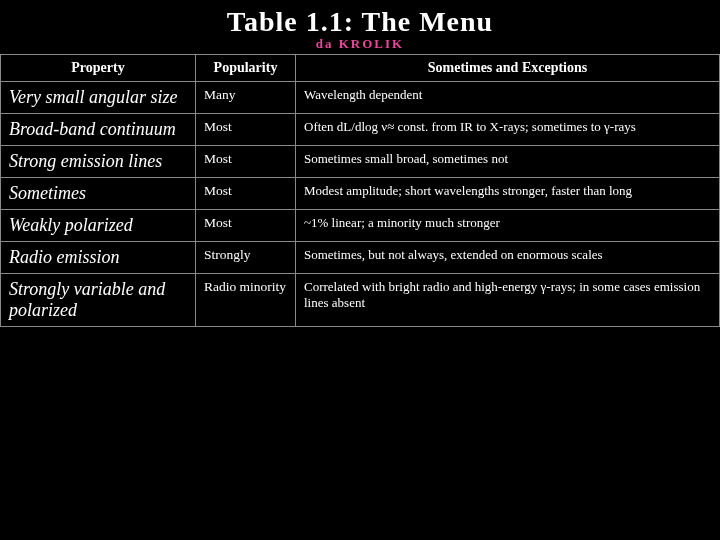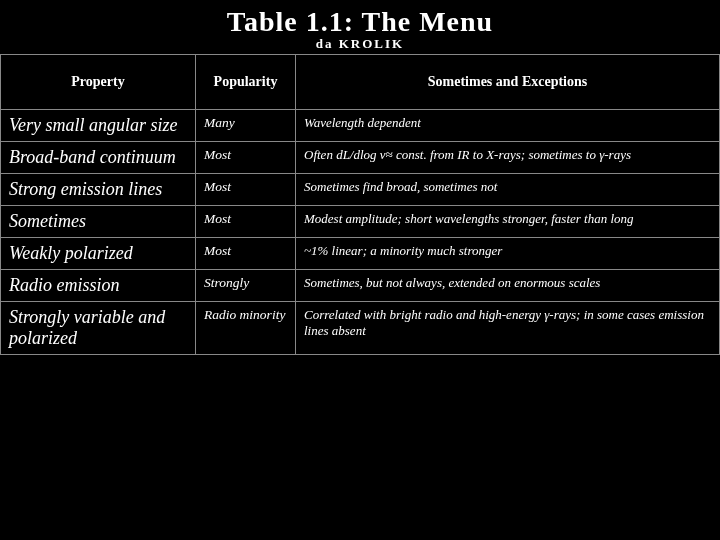--- a/index.html
+++ b/index.html
@@ -23,49 +23,48 @@
       background: #000;
     }
     .header-title {
       font-size: 28px;
       font-weight: bold;
       color: #fff;
       letter-spacing: 1px;
     }
     .header-subtitle {
       font-size: 13px;
-      color: #ffffff;
+      color: #ec4899;
       font-weight: bold;
       letter-spacing: 2px;
       margin-top: -2px;
     }
     .table-wrapper {
       flex: 1;
       padding: 0 0px;
     }
     table {
       width: 100%;
       border-collapse: collapse;
       font-size: 13.5px;
     }
     thead tr th {
       border: 1px solid #888;
-      padding: 19px 8px;
+      padding: 5px 8px;
       font-weight: bold;
       font-size: 14px;
       background: #000;
       color: #fff;
     }
     tbody tr td {
       border: 1px solid #888;
       padding: 5px 8px;
       vertical-align: top;
       color: #fff;
       background: #000;
-      font-style: italic;
     }
     tbody tr td:first-child {
       font-style: italic;
       font-size: 18px;
       width: 195px;
     }
     tbody tr td:nth-child(2) {
       width: 100px;
       font-size: 13.5px;
     }
@@ -97,21 +96,21 @@
             <td>Wavelength dependent</td>
           </tr>
           <tr>
             <td>Broad-band continuum</td>
             <td>Most</td>
             <td>Often dL/dlog ν≈ const. from IR to X-rays; sometimes to γ-rays</td>
           </tr>
           <tr>
             <td>Strong emission lines</td>
             <td>Most</td>
-            <td>Sometimes find broad, sometimes not</td>
+            <td>Sometimes small broad, sometimes not</td>
           </tr>
           <tr>
             <td>Sometimes</td>
             <td>Most</td>
             <td>Modest amplitude; short wavelengths stronger, faster than long</td>
           </tr>
           <tr>
             <td>Weakly polarized</td>
             <td>Most</td>
             <td>~1% linear; a minority much stronger</td>

